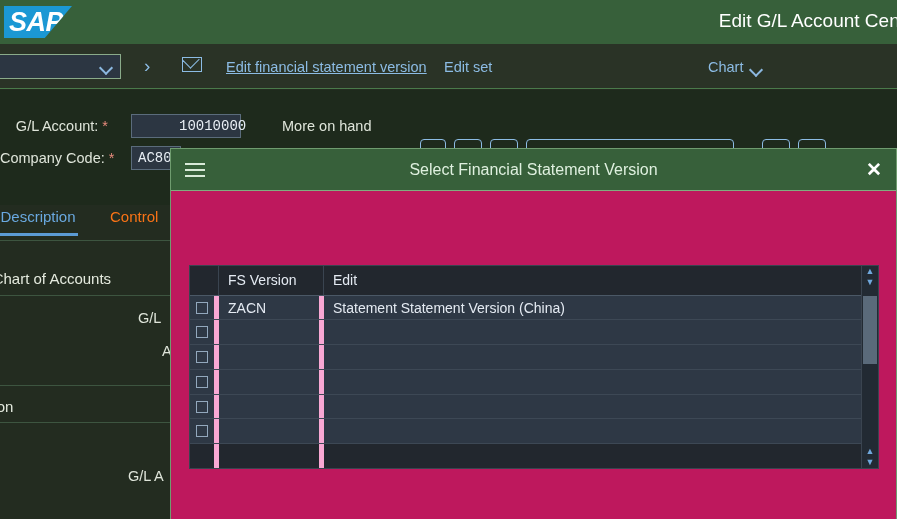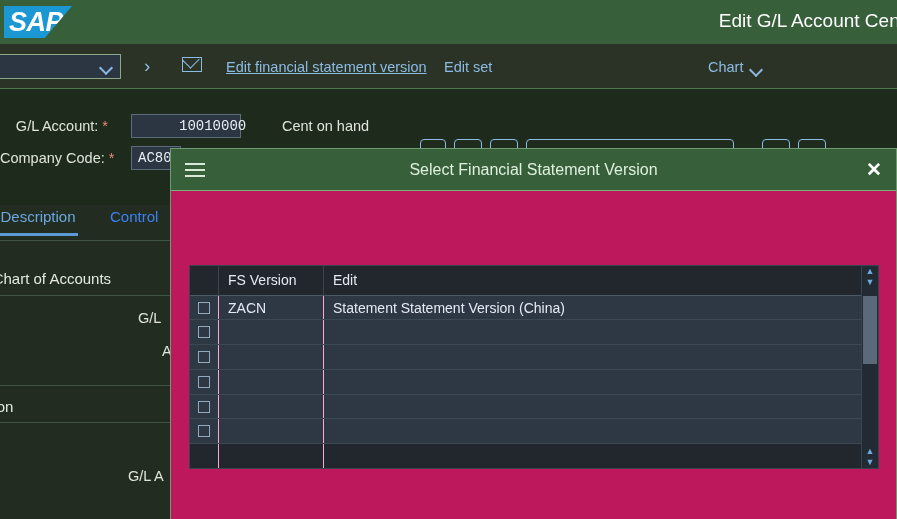--- a/index.html
+++ b/index.html
@@ -199,21 +199,21 @@
     height: 32px;
     display: flex;
     align-items: flex-start;
   }
   .tab {
     font-size: 15px;
     padding: 3px 0 8px 0;
     white-space: nowrap;
   }
   .tab.active { color: #6aa9e0; border-bottom: 3px solid #5b9bd5; }
-  .tab.inactive { color: #3b82f6; }
+  .tab.inactive { color: #f97316; }
   #tab-0 { position: absolute; left: -2px; width: 80px; text-align: center; }
   #tab-1 { position: absolute; left: 110px; }
 
   
   .bg-panel {
     position: absolute;
     top: 240px; left: 0;
     width: 897px;
     height: 279px;
   }
@@ -328,21 +328,21 @@
     background: #2e3845;
     position: relative;
   }
   .trow.last { background: #22272e; border-bottom: none; height: 24px; }
   .td {
     color: #e4eaf2;
     font-size: 14px;
     display: flex;
     align-items: center;
     padding-left: 9px;
-    border-right: 1px solid #f9a8d4;
+    border-right: 5px solid #f9a8d4;
     height: 100%;
     font-family: "Liberation Sans", sans-serif;
   }
   .td-check {
     width: 29px;
     justify-content: center;
     padding-left: 0;
   }
   .td-0 { width: 105px; }
   .td-1 { flex: 1; border-right: none; }
@@ -462,21 +462,21 @@
     <span class="chev"></span>
   </div>
 
   <div class="form-area">
 
     <div class="frow" id="frow-0">
       <span class="flabel">
         <span>G/L Account:</span><span class="req">*</span>
       </span>
       <span class="finput" id="finput-0">10010000</span>
-      <span class="fdesc">Cent on hand</span>
+      <span class="fdesc">More on hand</span>
     </div>
 
     <div class="frow" id="frow-1">
       <span class="flabel">
         <span>Company Code:</span><span class="req">*</span>
       </span>
       <span class="finput" id="finput-1">AC80</span>
     </div>
   </div>
 

